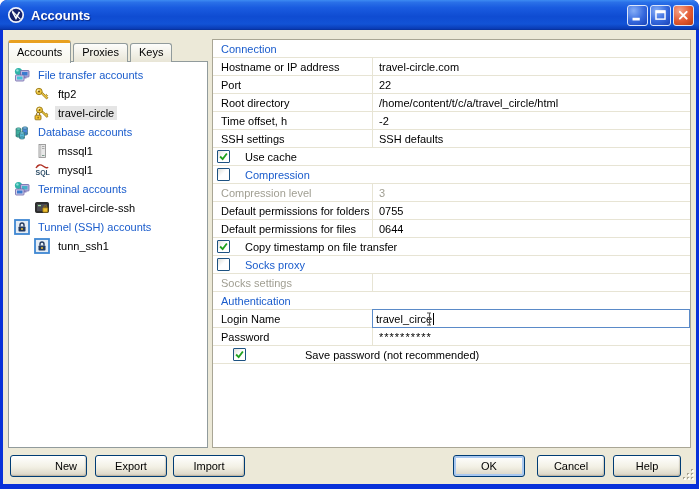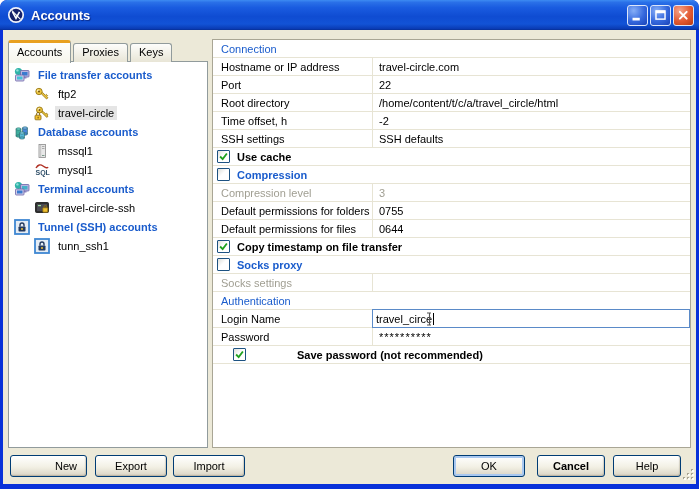--- a/index.html
+++ b/index.html
@@ -22,36 +22,36 @@
   
   .tabs{position:absolute;left:5px;top:9px;height:23px;display:flex;align-items:flex-end;z-index:3;}
   .tab{height:19px;padding:2px 8px 0 8px;border:1px solid #919b9c;border-bottom:none;border-radius:3px 3px 0 0;background:linear-gradient(#fdfdfb,#e8e5d6);margin-right:2px;position:relative;}
   .tab.active{height:23px;padding-top:3px;background:linear-gradient(#fefefe,#f6f5ec);border-top:3px solid #e8a021;margin-bottom:-1px;z-index:4;}
   
   .tree{position:absolute;left:5px;top:31px;width:200px;height:387px;background:#fff;border:1px solid #919b9c;padding-top:3px;overflow:hidden;}
   .titem{height:19px;display:flex;align-items:center;padding-left:5px;white-space:nowrap;}
   .titem.child{padding-left:25px;}
   .ticon{width:16px;height:16px;margin-right:5px;flex:0 0 16px;}
   .tlabel{padding:1px 3px;}
-  .titem.cat .tlabel{color:#1a5ccc;font-weight:bold;}
+  .titem.cat .tlabel{color:#1a5ccc;}
   .tlabel.selected{background:#e5e5e5;}
   
   .panel{position:absolute;left:209px;top:9px;width:479px;height:409px;background:#fff;border:1px solid #a9a695;overflow:hidden;}
   .row{height:18px;border-bottom:1px solid #e7e4d4;display:flex;align-items:stretch;}
   .row .label{width:159px;padding:3px 2px 0 8px;overflow:hidden;white-space:nowrap;}
   .row .label.ind{}
   .row .value{flex:1;border-left:1px solid #e7e4d4;padding:3px 2px 0 6px;position:relative;white-space:nowrap;}
   .row.section{display:block;color:#1a5ccc;padding:3px 0 8px 8px;}
   .row.dis .label,.row.dis .value{color:#a09e92;}
   .cbrow{align-items:center;padding-left:4px;}
   .cbrow.ind2{padding-left:20px;gap:44px;}
   .cb{width:13px;height:13px;border:1px solid #1d5281;border-radius:1px;background:linear-gradient(135deg,#dedfda,#ffffff 45%);display:inline-flex;align-items:center;justify-content:center;flex:0 0 13px;}
   .cb svg{visibility:hidden;}
   .cb.checked svg{visibility:visible;}
-  .cb-label{margin-left:7px;font-weight:bold;}
+  .cb-label{margin-left:15px;}
   .cb-label.blue{color:#1a5ccc;}
   .pw{letter-spacing:1px;}
   .textinput{position:absolute;left:-1px;top:-1px;right:0;height:19px;border:1px solid #5a8ac8;background:#fff;display:flex;align-items:center;padding-left:3px;}
   .caret{width:1px;height:12px;background:#000;margin-left:1px;animation:blink 1s steps(1) infinite;}
   @keyframes blink{50%{opacity:0;}}
   .ibeam{position:absolute;left:53px;top:2px;}
   
   .btn{position:absolute;top:425px;height:22px;border:1px solid #003c74;border-radius:3px;font-family:"Liberation Sans",sans-serif;font-size:11px;color:#000;
     background:linear-gradient(180deg,#ffffff,#f2f0e4 55%,#dfdacb 90%,#d0c9b8);box-shadow:inset -1px -1px 1px rgba(150,140,120,.35);cursor:default;padding:0;}
   .btn.default{box-shadow:inset 0 0 0 2px #a9c8f0;}
@@ -357,21 +357,21 @@
           </span>
         <span class="cb-label">Save password (not recommended)</span>
       </div>
 
     </div>
 
     <button class="btn" style="left:7px;width:77px;padding-left:35px;">New</button>
     <button class="btn" style="left:92px;width:72px;">Export</button>
     <button class="btn" style="left:170px;width:72px;">Import</button>
     <button class="btn default" style="left:450px;width:72px;">OK</button>
-    <button class="btn" style="left:534px;width:68px;font-weight:bold;">Cancel</button>
+    <button class="btn" style="left:534px;width:68px;">Cancel</button>
     <button class="btn" style="left:610px;width:68px;">Help</button>
 
     <span class="grip">
       <svg width="13" height="13" viewBox="0 0 13 13">
           <g fill="#a8a492">
             <rect x="9" y="1" width="2" height="2"></rect>
             <rect x="9" y="5" width="2" height="2"></rect>
             <rect x="5" y="5" width="2" height="2"></rect>
             <rect x="9" y="9" width="2" height="2"></rect>
             <rect x="5" y="9" width="2" height="2"></rect>

